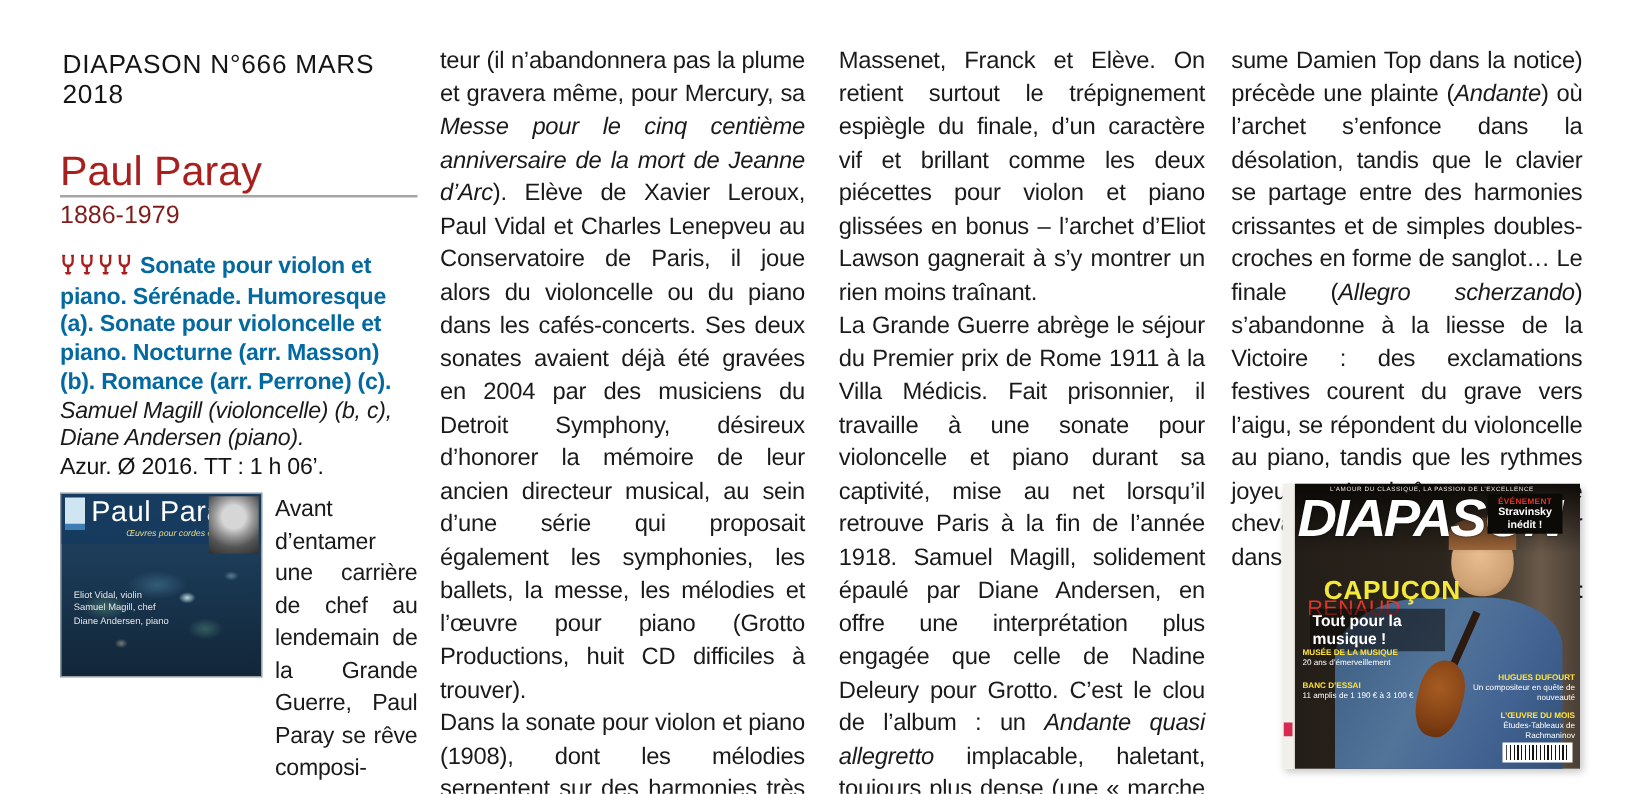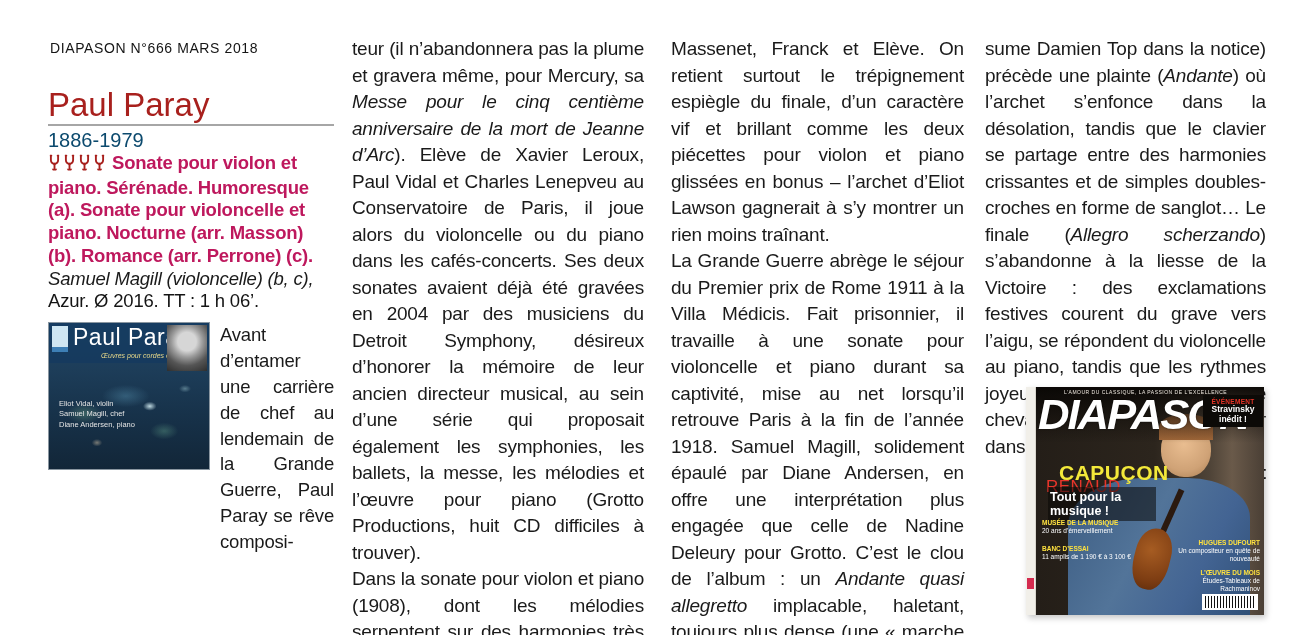--- a/index.html
+++ b/index.html
@@ -8,26 +8,26 @@
   .col{position:absolute;}
   #col1{left:48px;top:40px;width:286px;}
   #col2{left:352px;top:36px;width:292px;}
   #col3{left:671px;top:36px;width:293px;}
   #col4{left:985px;top:36px;width:281px;}
   .bodytext{font-size:19px;line-height:26.5px;text-align:justify;letter-spacing:-0.2px;}
   .bodytext p{margin:0;}
   .it{font-style:italic;}
 
   
-  .issue{font-size:14px;letter-spacing:0.6px;color:#151515;margin:0 0 0 2px;}
+  .issue{font-size:21px;letter-spacing:0.6px;color:#151515;margin:0 0 0 2px;}
   .artist{margin:31px 0 0;font-size:33px;line-height:35px;font-weight:400;color:#a8201d;
           border-bottom:2px solid #a6a6a6;padding-bottom:2px;}
-  .dates{font-size:20px;color:#0c4a6e;margin:3px 0 0;}
+  .dates{font-size:20px;color:#7f1d1d;margin:3px 0 17px;}
   .meta{font-size:18.5px;line-height:22.7px;letter-spacing:-0.2px;}
-  .works{font-weight:700;color:#be185d;}
+  .works{font-weight:700;color:#0369a1;}
   .performers span{display:block;font-style:italic;}
   .label-line{color:#141414;}
   .technique{color:#2e6da8;font-weight:700;letter-spacing:0.2px;margin-top:1px;}
   .forks{display:inline-block;vertical-align:-2px;margin-right:4px;white-space:nowrap;}
   .forks svg{margin-right:2px;}
 
   
   .album-row{display:flex;gap:10px;margin-top:9px;}
   .album-cover{flex:0 0 160px;width:160px;height:146px;position:relative;overflow:hidden;
     border:1px solid #8a96a0;
@@ -70,21 +70,21 @@
       background:linear-gradient(118deg,#3c5c82 0%,#527499 42%,#436493 70%,#2f4f76 100%);}
   .violin-neck{position:absolute;left:57%;top:44%;width:6px;height:62px;background:#2b1a10;
       transform:rotate(24deg);}
   .violin-body{position:absolute;left:43%;top:62%;width:36px;height:62px;
       border-radius:48% 48% 44% 44%/40% 40% 46% 46%;transform:rotate(14deg);
       background:radial-gradient(circle at 42% 36%, #a65c22, #7c3c12 70%, #5e2c0c);}
   .mag-tagline{position:absolute;left:28px;top:2px;font-size:5px;color:#efe9e0;letter-spacing:0.5px;white-space:nowrap;}
   .mag-logo{position:absolute;left:2px;top:6px;font-size:42px;line-height:44px;font-weight:700;
       font-style:italic;color:#ffffff;letter-spacing:-2px;white-space:nowrap;
       transform:scaleX(1.04);transform-origin:left top;text-shadow:0 0 2px rgba(0,0,0,.6);}
-  .mag-badge{position:absolute;right:1px;top:8px;width:56px;background:#0c0a07;padding:3px 2px;text-align:center;}
+  .mag-badge{position:absolute;right:14px;top:8px;width:56px;background:#0c0a07;padding:3px 2px;text-align:center;}
   .mag-badge .b1{display:block;color:#e63326;font-size:6.5px;font-weight:700;letter-spacing:0.3px;}
   .mag-badge .b2{display:block;color:#ffffff;font-size:8.5px;line-height:9.5px;font-weight:700;}
   .mag-h1{position:absolute;left:10px;top:58px;color:#e8352b;font-size:17px;font-weight:400;letter-spacing:0.5px;margin-top:32px;}
   .mag-h2{position:absolute;left:6px;top:74px;color:#f3e93a;font-size:21px;font-weight:700;letter-spacing:0.5px;margin-left:17px;}
   .mag-sub{position:absolute;left:12px;top:100px;width:104px;background:rgba(10,8,6,.55);
       color:#ffffff;font-size:12.5px;line-height:14px;font-weight:700;text-align:left;padding:3px 2px;}
   .mag-block{position:absolute;width:96px;}
   .mag-block .t{display:block;color:#ffe23f;font-size:6.5px;font-weight:700;line-height:8px;}
   .mag-block .x{display:block;color:#ffffff;font-size:6.5px;line-height:8px;}
   #mag-left1{left:6px;top:132px;}
@@ -131,20 +131,21 @@
             <path d="M4,2 V8 Q4,12.5 9,13.8"></path>
             <path d="M14,2 V8 Q14,12.5 9,13.8"></path>
             <path d="M9,13 V20"></path>
           </g>
           <path d="M2.6,1 h3.2 v1.8 h-3.2 z M12.2,1 h3.2 v1.8 h-3.2 z M5.3,20 h7.4 l-1.4,2.6 h-4.6 z" fill="#a8201d"></path>
         </svg></span><span>Sonate pour violon et piano. Sérénade. Humoresque (a). Sonate pour violoncelle et piano. Nocturne (arr. Masson) (b). Romance (arr. Perrone) (c).</span>
   </div>
 
   <div class="meta performers">
     <span>Samuel Magill (violoncelle) (b, c),</span>
+    <span>Diane Andersen (piano).</span>
   </div>
 
   <div class="meta label-line">Azur. Ø 2016. TT : 1 h 06’.</div>
 
   <div class="album-row">
     <div class="album-cover">
       <div class="album-band"></div>
       <div class="album-logo"></div>
       <div class="album-title">Paul Paray</div>
       <div class="album-subtitle">Œuvres pour cordes et piano</div>

